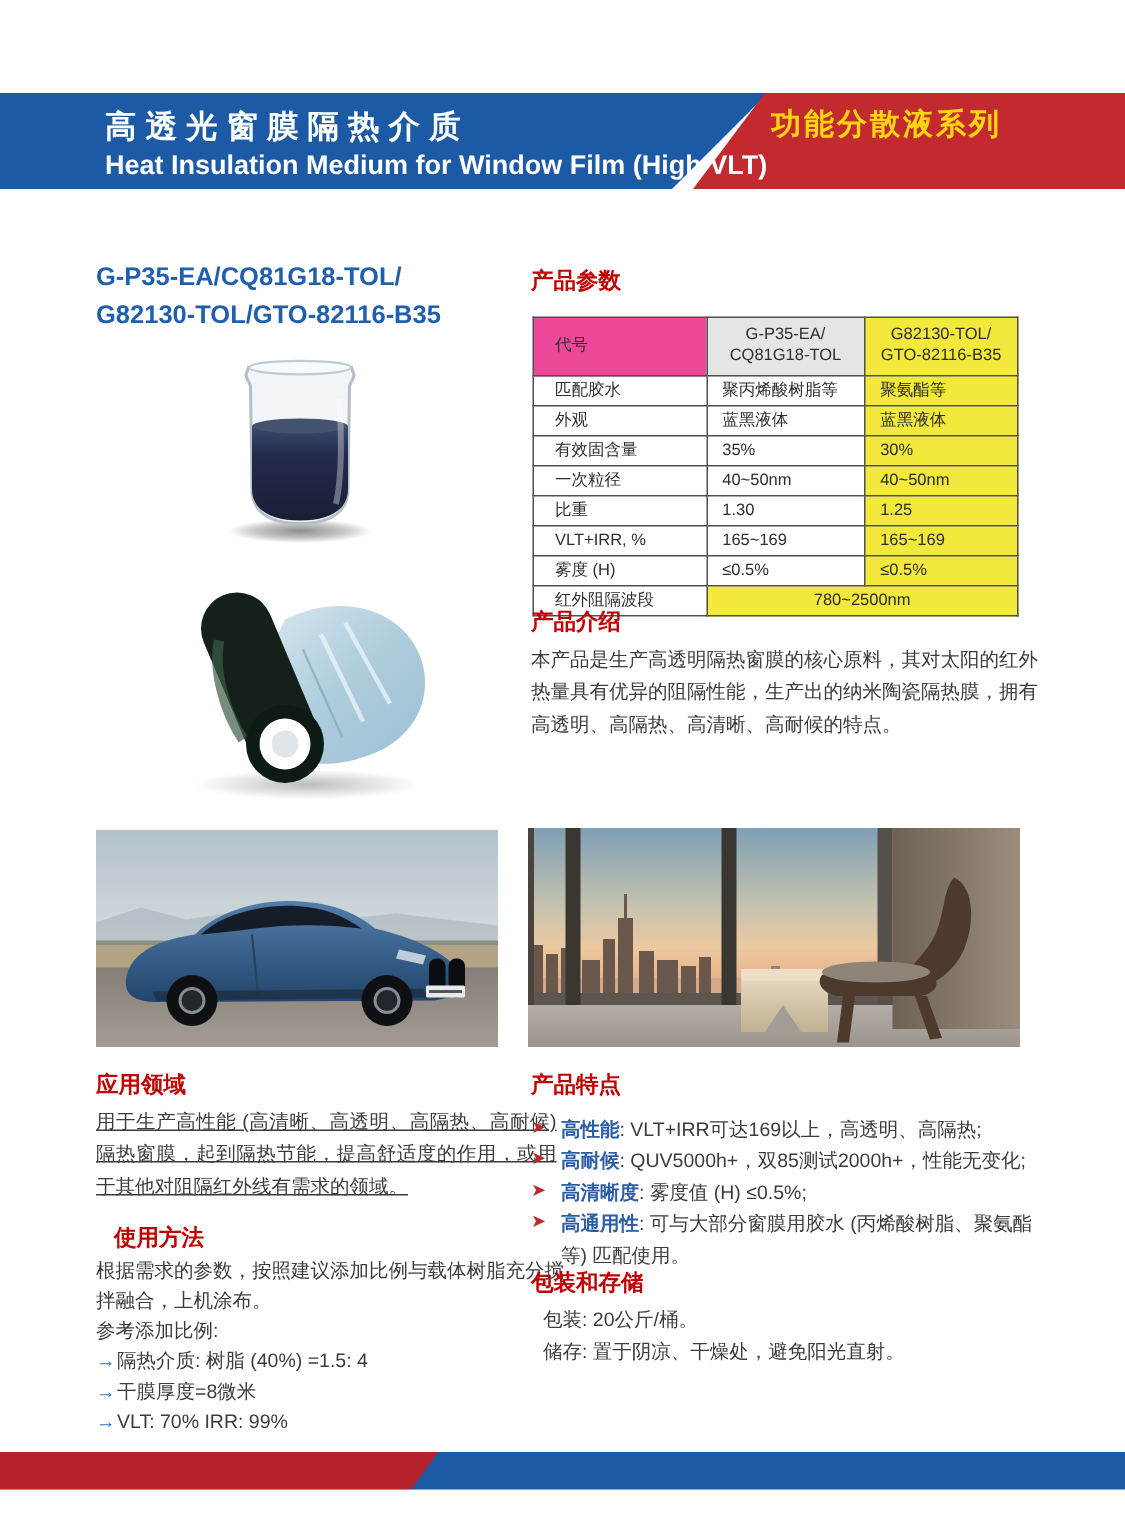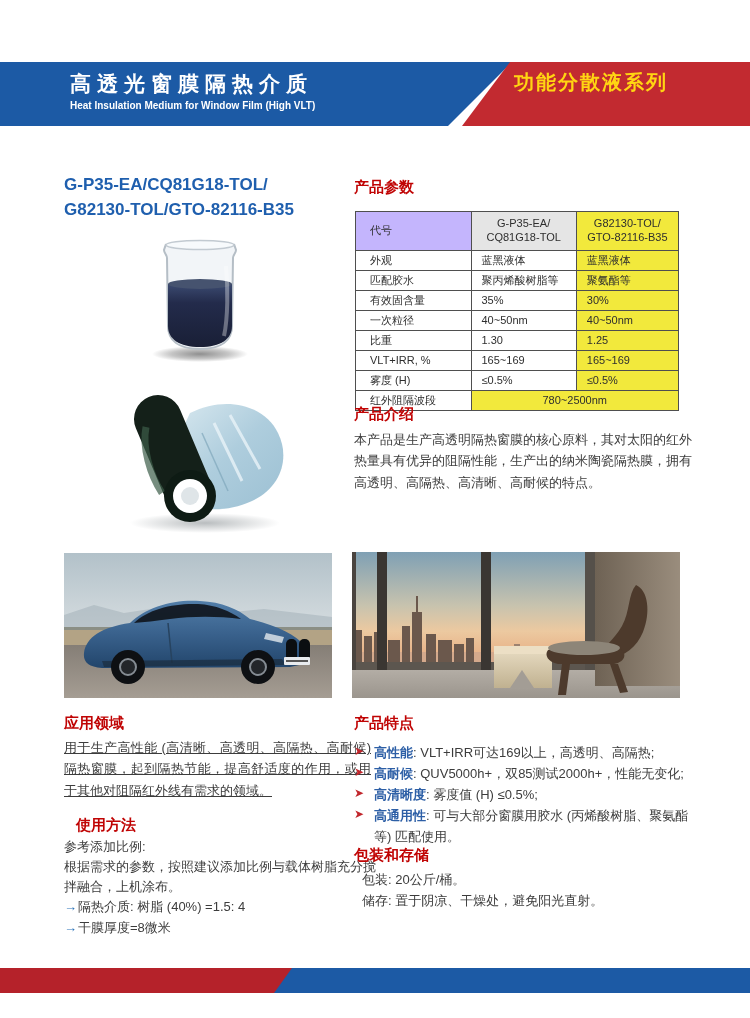--- a/index.html
+++ b/index.html
@@ -6,34 +6,34 @@
   .page{
     position:relative;width:750px;height:1018px;background:#ffffff;overflow:hidden;
     font-family:"Liberation Sans","DejaVu Sans",sans-serif;color:#3c3c3c;
   }
   
   .band-blue{position:absolute;left:0;top:62px;width:512px;height:64px;background:#1c5aa5;
     clip-path:polygon(0 0,100% 0,calc(100% - 64px) 100%,0 100%);}
   .band-red{position:absolute;right:0;top:62px;width:288px;height:64px;background:#c22a30;
     clip-path:polygon(48px 0,100% 0,100% 100%,0 100%);}
   .title-zh{position:absolute;left:70px;top:70px;color:#fff;font-size:21px;font-weight:bold;letter-spacing:6px;white-space:nowrap;}
-  .title-en{position:absolute;left:70px;top:100px;color:#fff;font-size:10px;font-weight:bold;white-space:nowrap;}
+  .title-en{position:absolute;left:70px;top:100px;color:#fff;font-size:18px;font-weight:bold;white-space:nowrap;}
   .ribbon-text{position:absolute;left:514px;top:69px;color:#ffd512;font-size:20px;font-weight:bold;letter-spacing:2px;white-space:nowrap;}
   
   .h-red{position:absolute;color:#c00404;font-size:15px;font-weight:bold;white-space:nowrap;}
   
   .product-code{position:absolute;left:64px;top:172px;color:#1f5fae;font-size:17px;font-weight:bold;line-height:25px;}
   
   .param-table{position:absolute;left:355px;top:211px;width:324px;border-collapse:collapse;font-size:11px;color:#2e2e2e;table-layout:fixed;}
   .param-table td{border:1px solid #4f4f4f;padding:0 0 0 10px;height:19px;line-height:1.25;}
   .param-table .c0{width:33%;padding-left:14px;}
   .param-table .c1{width:34%;}
   .param-table .c2{width:33%;}
   .param-table tr.hdr td{height:38px;}
-  .param-table tr.hdr .c0{background:#c4b5fd;}
+  .param-table tr.hdr .c0{background:#ec4899;}
   .param-table tr.hdr .c1{background:#e5e5e5;text-align:center;padding-left:0;}
   .yellow{background:#f2e93c;}
   .param-table tr.hdr .c2{text-align:center;padding-left:0;margin-top:24px;}
   .merge-val{text-align:center;padding-left:0 !important;}
   
   .body-text{position:absolute;font-size:13px;line-height:1.65;color:#3c3c3c;}
   .intro-body{left:354px;top:429px;width:338px;text-align:justify;}
   .app-body{left:64px;top:737px;width:307px;text-align:justify;text-decoration:underline;}
   .usage-body{left:64px;top:837px;width:312px;line-height:1.55;}
   .usage-item .u-arrow{color:#2d74b9;margin-right:1px;}
@@ -79,28 +79,28 @@
       <td class="c1">
         <span style="display:block">G-P35-EA/</span>
         <span style="display:block">CQ81G18-TOL</span>
       </td>
       <td class="c2 yellow">
         <span style="display:block">G82130-TOL/</span>
         <span style="display:block">GTO-82116-B35</span>
       </td>
     </tr>
     <tr>
+      <td class="c0">匹配胶水</td>
+      <td class="c1">聚丙烯酸树脂等</td>
+      <td class="c2 yellow">聚氨酯等</td>
+    </tr>
+    <tr>
       <td class="c0">外观</td>
       <td class="c1">蓝黑液体</td>
       <td class="c2 yellow">蓝黑液体</td>
-    </tr>
-    <tr>
-      <td class="c0">匹配胶水</td>
-      <td class="c1">聚丙烯酸树脂等</td>
-      <td class="c2 yellow">聚氨酯等</td>
     </tr>
     <tr>
       <td class="c0">有效固含量</td>
       <td class="c1">35%</td>
       <td class="c2 yellow">30%</td>
     </tr>
     <tr>
       <td class="c0">一次粒径</td>
       <td class="c1">40~50nm</td>
       <td class="c2 yellow">40~50nm</td>
@@ -283,24 +283,25 @@
         <polygon points="258,112 266,112 276,140 268,141"></polygon>
       </g>
     </svg>
   </div>
 
   <div class="h-red" style="left:64px;top:714px;">应用领域</div>
   <div class="body-text app-body">用于生产高性能 (高清晰、高透明、高隔热、高耐候) 隔热窗膜，起到隔热节能，提高舒适度的作用，或用于其他对阻隔红外线有需求的领域。</div>
 
   <div class="h-red" style="left:76px;top:816px;">使用方法</div>
   <div class="body-text usage-body">
+    <div>根据需求的参数，按照建议添加比例与载体树脂充分搅拌融合，上机涂布。</div>
     <div>参考添加比例:</div>
-    <div>根据需求的参数，按照建议添加比例与载体树脂充分搅拌融合，上机涂布。</div>
     <div class="usage-item"><span class="u-arrow">→</span><span>隔热介质: 树脂 (40%) =1.5: 4</span></div>
     <div class="usage-item"><span class="u-arrow">→</span><span>干膜厚度=8微米</span></div>
+    <div class="usage-item"><span class="u-arrow">→</span><span>VLT: 70% IRR: 99%</span></div>
   </div>
 
   <div class="h-red" style="left:354px;top:714px;">产品特点</div>
   <div class="body-text features">
     <div class="feat-item">
       <span class="feat-arrow">➤</span><span class="feat-lead">高性能</span><span>: VLT+IRR可达169以上，高透明、高隔热;</span>
     </div>
     <div class="feat-item">
       <span class="feat-arrow">➤</span><span class="feat-lead">高耐候</span><span>: QUV5000h+，双85测试2000h+，性能无变化;</span>
     </div>

